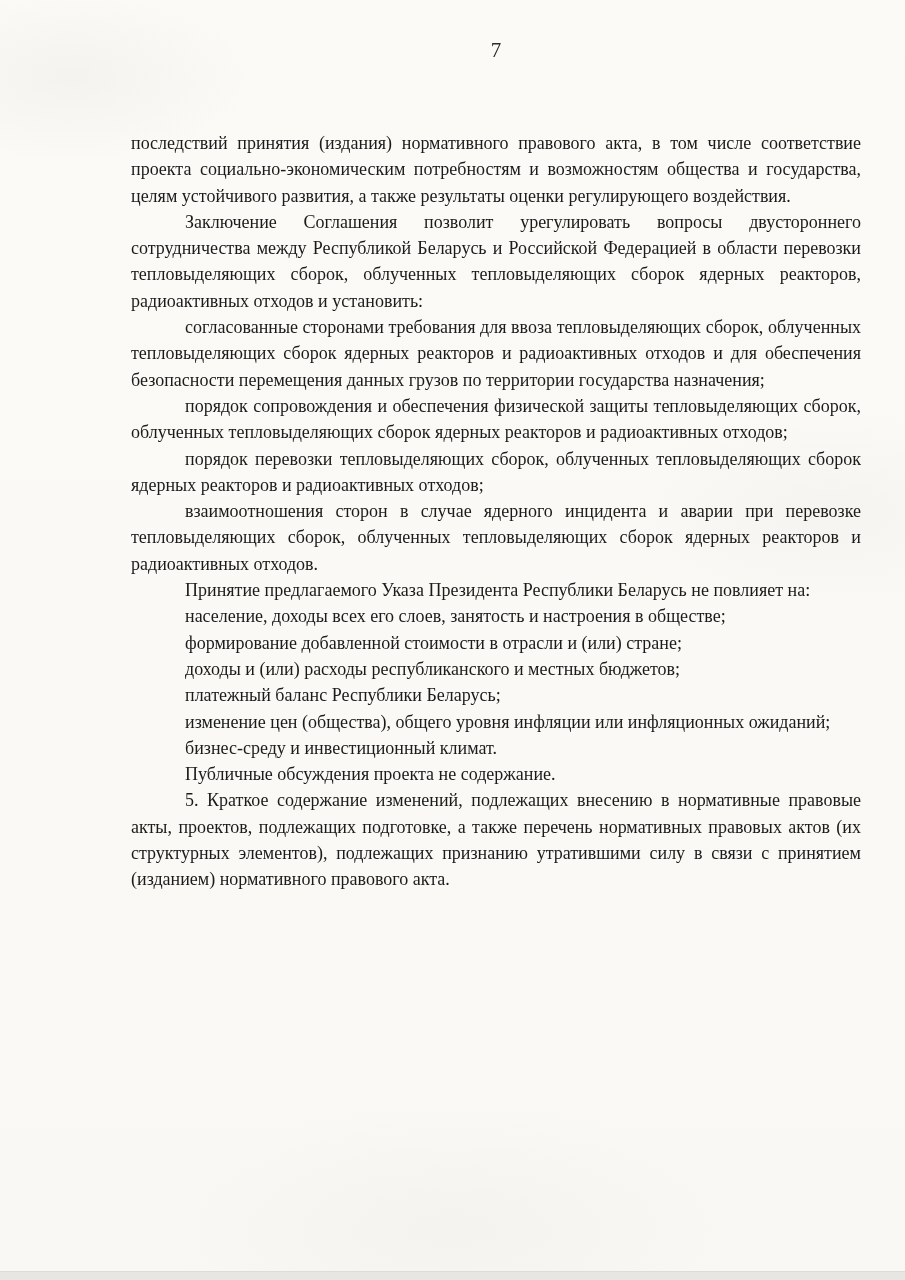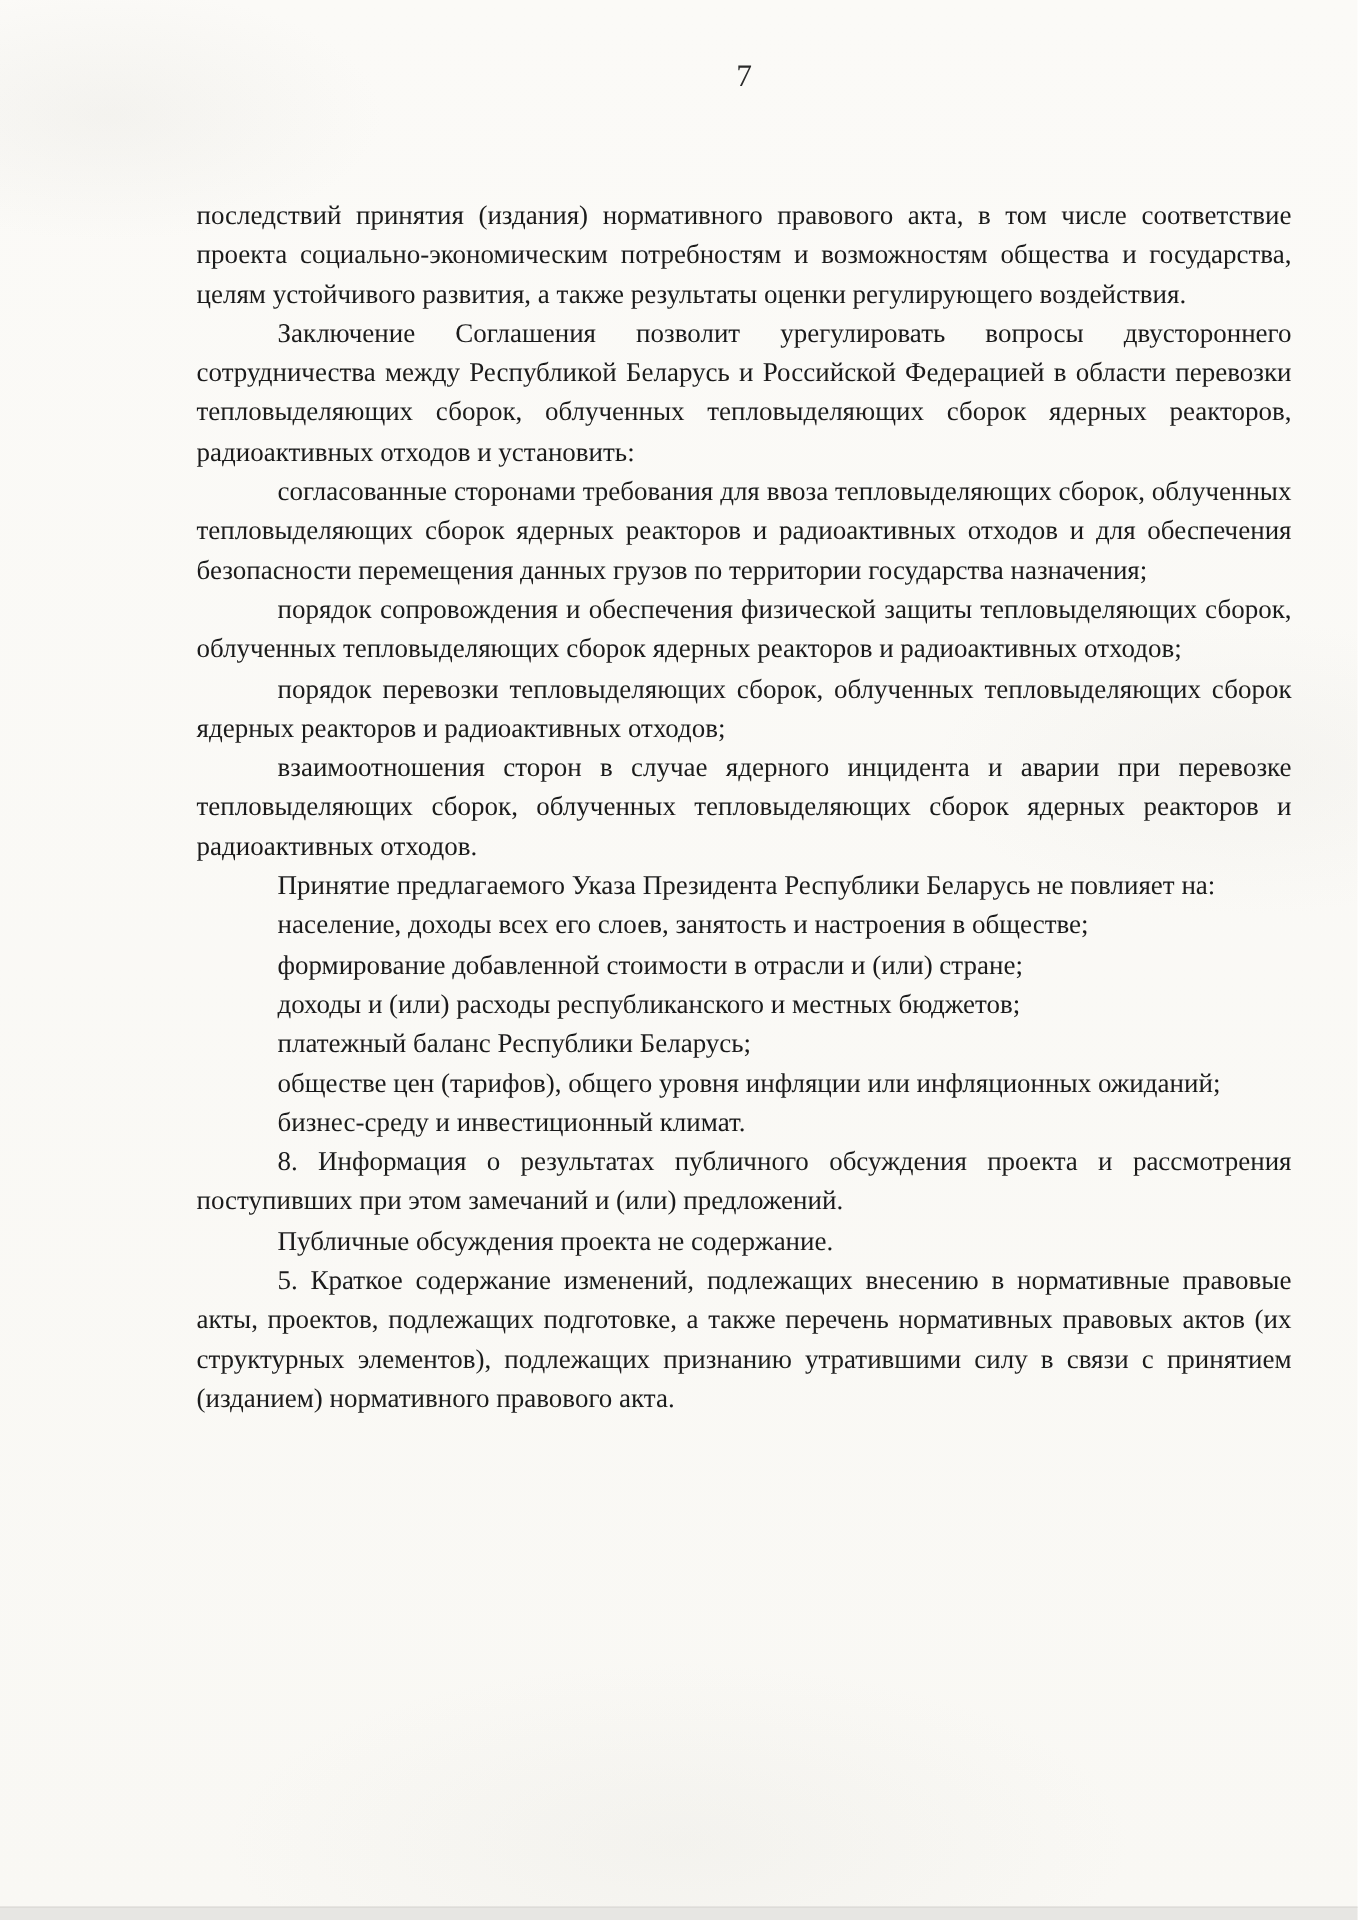--- a/index.html
+++ b/index.html
@@ -69,20 +69,19 @@
       <p class="indent">Заключение Соглашения позволит урегулировать вопросы двустороннего сотрудничества между Республикой Беларусь и Российской Федерацией в области перевозки тепловыделяющих сборок, облученных тепловыделяющих сборок ядерных реакторов, радиоактивных отходов и установить:</p>
       <p class="indent">согласованные сторонами требования для ввоза тепловыделяющих сборок, облученных тепловыделяющих сборок ядерных реакторов и радиоактивных отходов и для обеспечения безопасности перемещения данных грузов по территории государства назначения;</p>
       <p class="indent">порядок сопровождения и обеспечения физической защиты тепловыделяющих сборок, облученных тепловыделяющих сборок ядерных реакторов и радиоактивных отходов;</p>
       <p class="indent">порядок перевозки тепловыделяющих сборок, облученных тепловыделяющих сборок ядерных реакторов и радиоактивных отходов;</p>
       <p class="indent">взаимоотношения сторон в случае ядерного инцидента и аварии при перевозке тепловыделяющих сборок, облученных тепловыделяющих сборок ядерных реакторов и радиоактивных отходов.</p>
       <p class="indent">Принятие предлагаемого Указа Президента Республики Беларусь не повлияет на:</p>
       <p class="indent">население, доходы всех его слоев, занятость и настроения в обществе;</p>
       <p class="indent">формирование добавленной стоимости в отрасли и (или) стране;</p>
       <p class="indent">доходы и (или) расходы республиканского и местных бюджетов;</p>
       <p class="indent">платежный баланс Республики Беларусь;</p>
-      <p class="indent">обществе цен (тарифов), общего уровня инфляции или инфляционных ожиданий;</p>
+      <p class="indent">изменение цен (общества), общего уровня инфляции или инфляционных ожиданий;</p>
       <p class="indent">бизнес-среду и инвестиционный климат.</p>
-      <p class="indent">8. Информация о результатах публичного обсуждения проекта и рассмотрения поступивших при этом замечаний и (или) предложений.</p>
       <p class="indent">Публичные обсуждения проекта не содержание.</p>
       <p class="indent">5. Краткое содержание изменений, подлежащих внесению в нормативные правовые акты, проектов, подлежащих подготовке, а также перечень нормативных правовых актов (их структурных элементов), подлежащих признанию утратившими силу в связи с принятием (изданием) нормативного правового акта.</p>
     </div>
   <div class="bottom-edge"></div>
 </div>
 
 </body></html>

